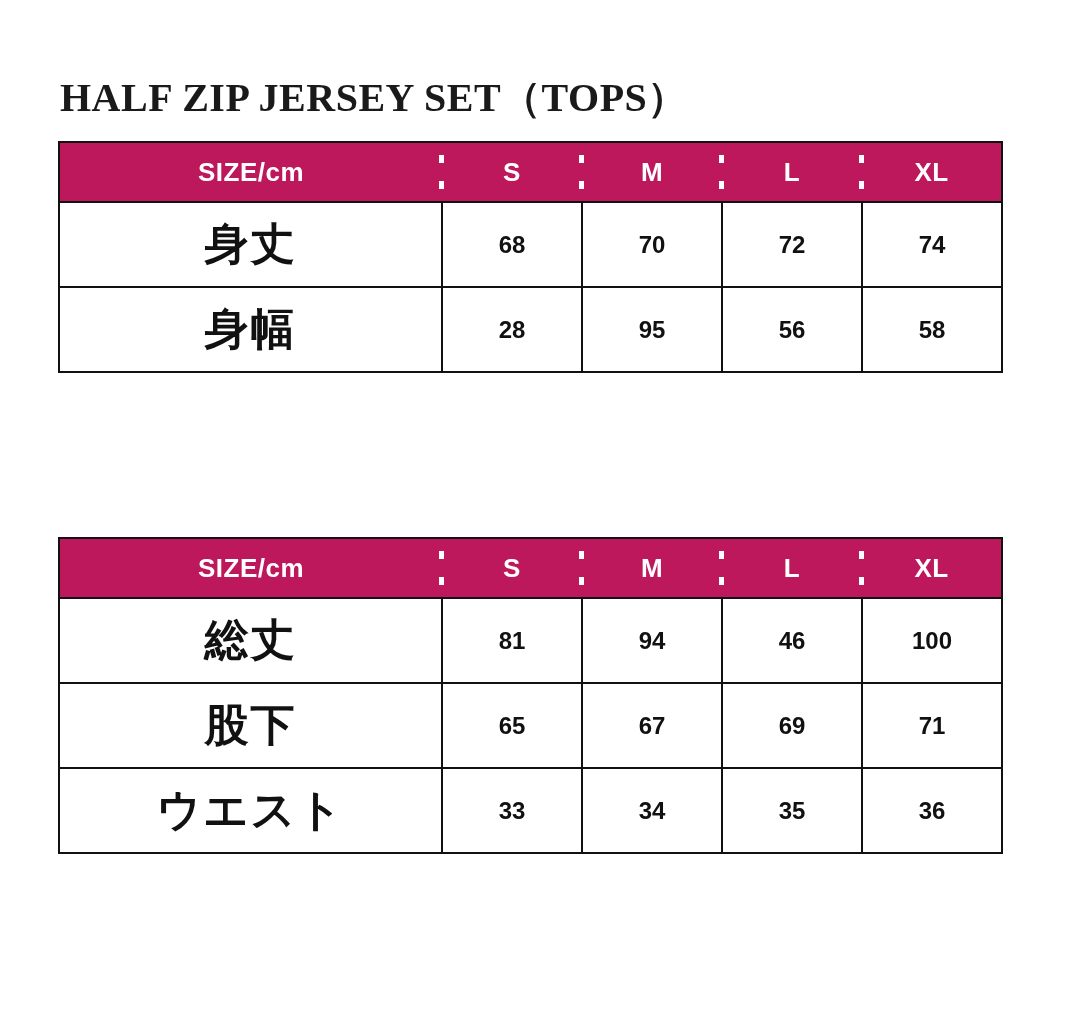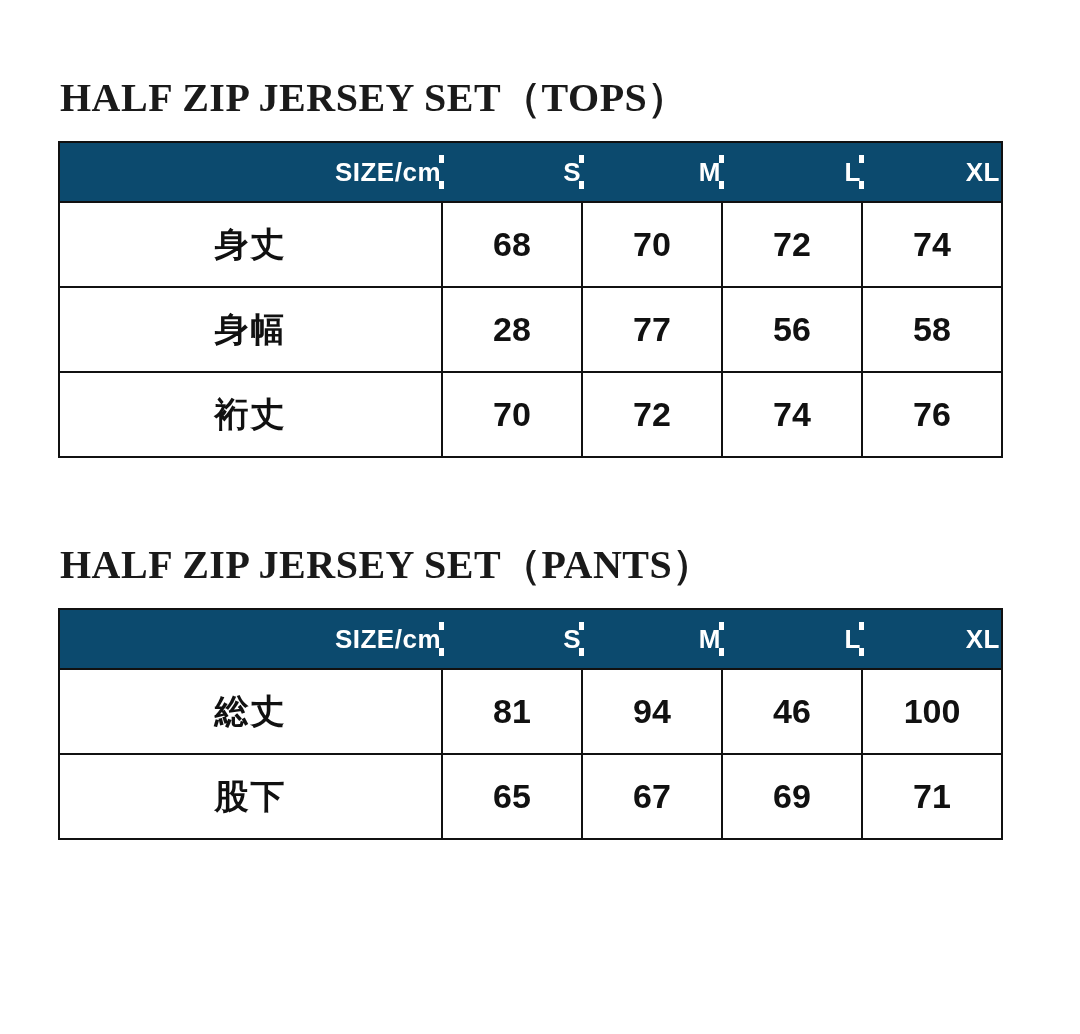--- a/index.html
+++ b/index.html
@@ -46,28 +46,28 @@
     border-collapse: collapse;
     width: 944px;
     table-layout: fixed;
     border: 2px solid #111111;
   }
 
   table.size-table col.label-col { width: 383px; }
   table.size-table col.size-col { width: 140px; }
 
   table.size-table thead th {
-    background: #0c4a6e;
+    background: #be185d;
     color: #ffffff;
     height: 56px;
     font-size: 26px;
     font-weight: 700;
     font-family: "Liberation Sans", sans-serif;
     letter-spacing: 0.5px;
-    text-align: right;
+    text-align: center;
     vertical-align: middle;
     border: none;
     position: relative;
   }
 
   table.size-table thead th.head-label {
     font-size: 26px;
   }
 
   
@@ -88,28 +88,28 @@
     width: 5px;
     height: 8px;
     background: #ffffff;
   }
 
   table.size-table tbody td {
     height: 81px;
     border: 2px solid #111111;
     text-align: center;
     vertical-align: middle;
-    font-size: 34px;
+    font-size: 24px;
     font-weight: 700;
     color: #111111;
     background: #ffffff;
   }
 
   table.size-table tbody td.row-label {
-    font-size: 34px;
+    font-size: 44px;
     font-weight: 700;
     letter-spacing: 2px;
     border-left: none;
   }
 
   table.size-table tbody tr:last-child td {
     border-bottom: none;
   }
   table.size-table tbody td:last-child {
     border-right: none;
@@ -158,37 +158,29 @@
         <tr>
           <td class="row-label">身丈</td>
           <td>68</td>
           <td>70</td>
           <td>72</td>
           <td>74</td>
         </tr>
         <tr>
           <td class="row-label">身幅</td>
           <td>28</td>
-          <td>77</td>
+          <td>95</td>
           <td>56</td>
           <td>58</td>
-        </tr>
-        <tr>
-          <td class="row-label">裄丈</td>
-          <td>70</td>
-          <td>72</td>
-          <td>74</td>
-          <td>76</td>
         </tr>
       </tbody>
     </table>
   </div>
 
   <div class="section" id="section-pants">
-    <h1 class="section-title">HALF ZIP JERSEY SET（PANTS）</h1>
     <table class="size-table">
       <colgroup>
         <col class="label-col">
         <col class="size-col">
         <col class="size-col">
         <col class="size-col">
         <col class="size-col">
       </colgroup>
       <thead>
         <tr>
@@ -207,18 +199,25 @@
           <td>46</td>
           <td>100</td>
         </tr>
         <tr>
           <td class="row-label">股下</td>
           <td>65</td>
           <td>67</td>
           <td>69</td>
           <td>71</td>
         </tr>
+        <tr>
+          <td class="row-label">ウエスト</td>
+          <td>33</td>
+          <td>34</td>
+          <td>35</td>
+          <td>36</td>
+        </tr>
       </tbody>
     </table>
   </div>
 
 
 </div>
 
 </body></html>

